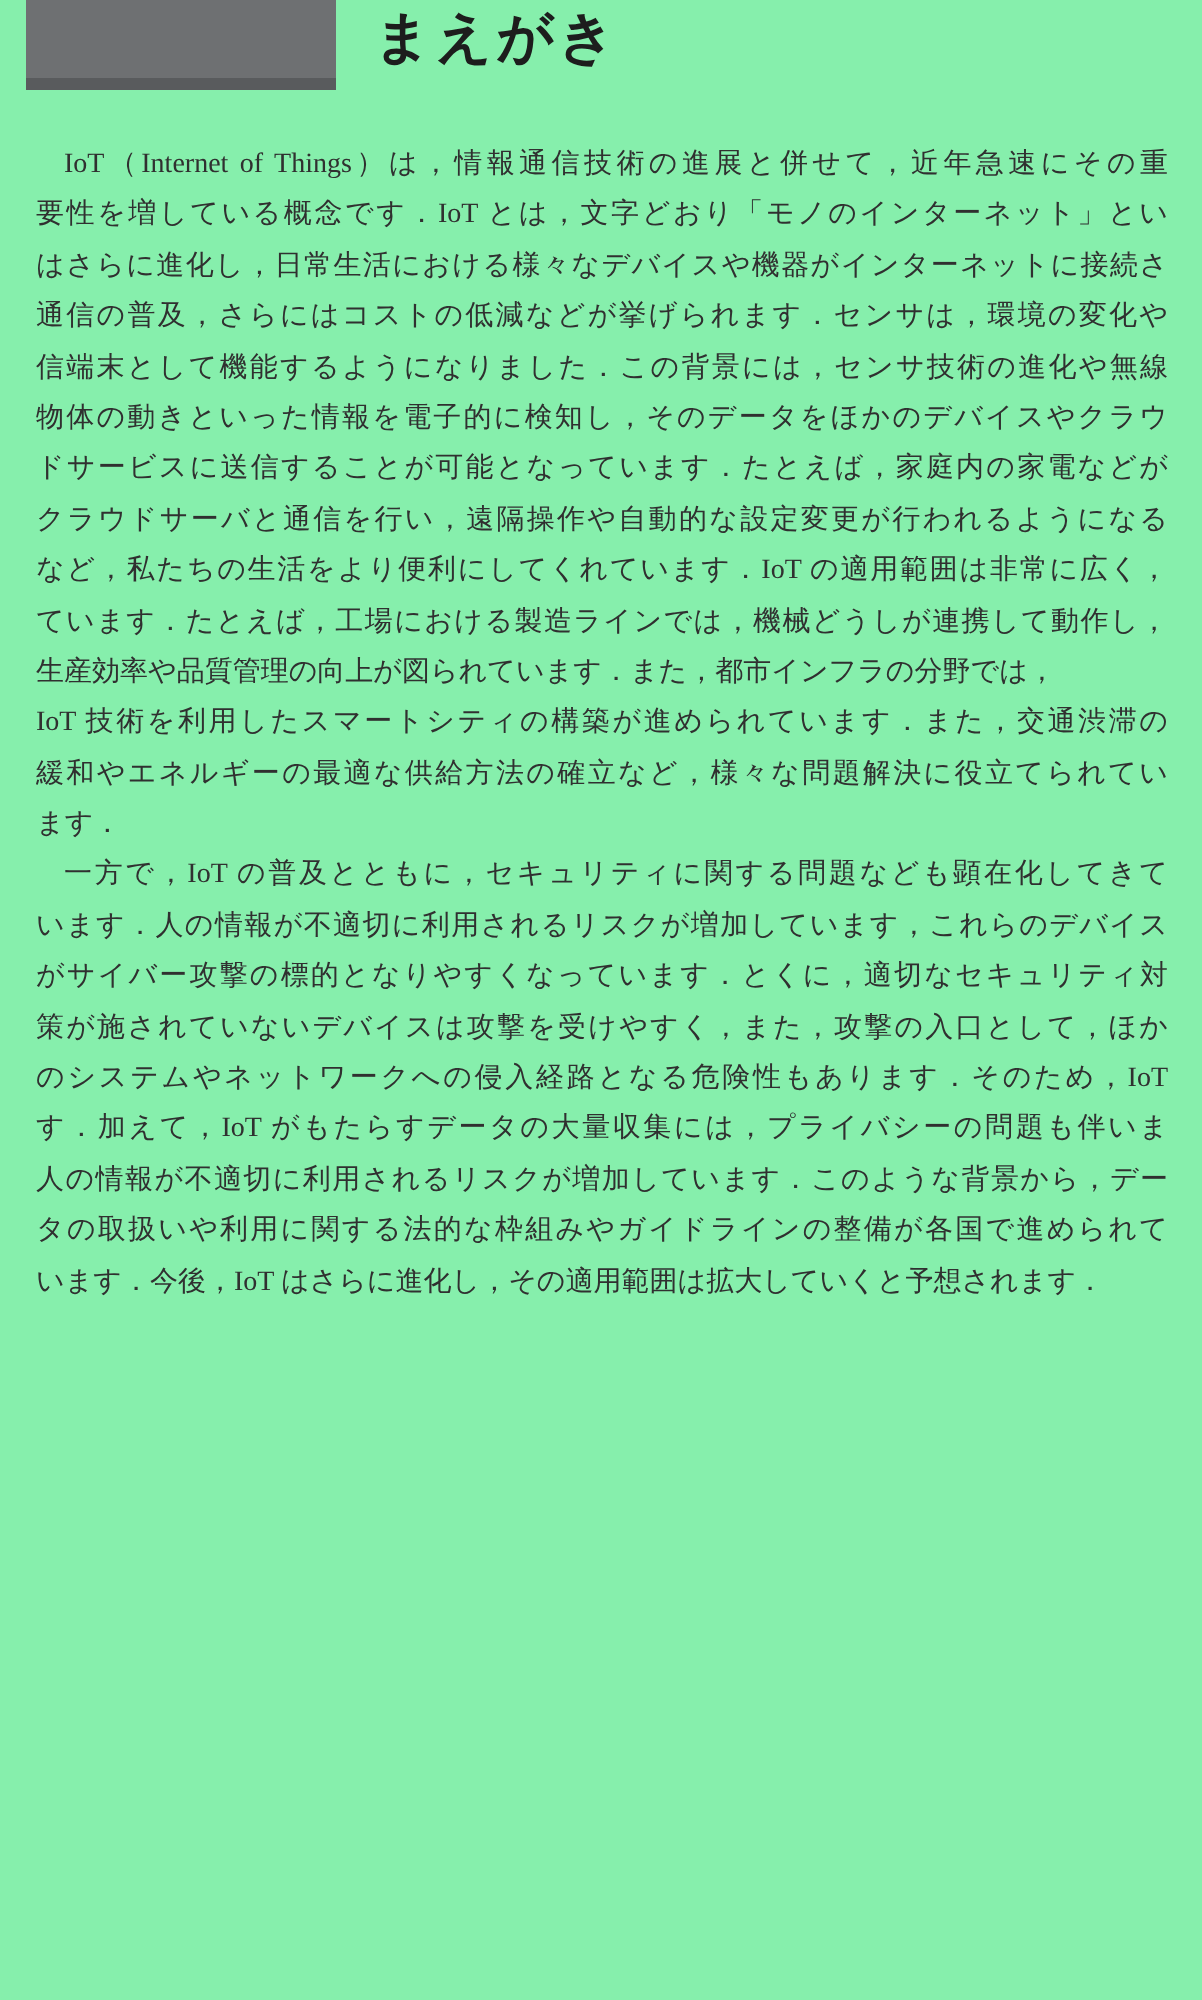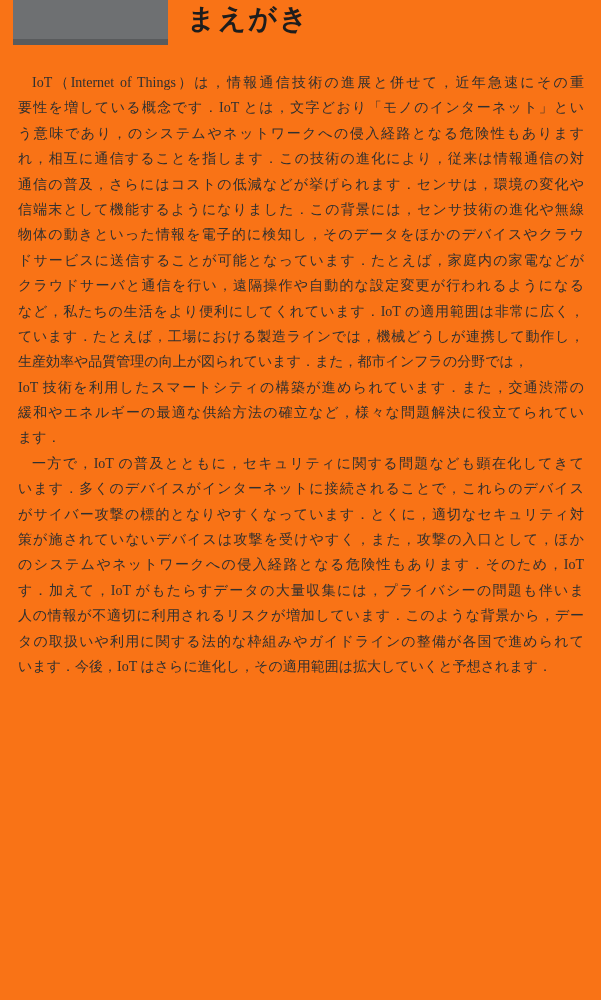--- a/index.html
+++ b/index.html
@@ -4,21 +4,21 @@
 <style>
   html, body {
     margin: 0;
     padding: 0;
     background: #ffffff;
   }
   .page {
     position: relative;
     width: 601px;
     height: 1000px;
-    background: #f97316;
+    background: #86efac;
     overflow: hidden;
     font-family: "Liberation Serif", "DejaVu Serif", serif;
   }
   
   .header-block {
     position: absolute;
     left: 13px;
     top: 0;
     width: 155px;
     height: 39px;
@@ -74,38 +74,37 @@
   <header>
     <div class="header-block"></div>
     <h1 class="page-title">まえがき</h1>
   </header>
 
   <main class="text-block">
 
     <div class="para">
       <div class="line indent">IoT（Internet of Things）は，情報通信技術の進展と併せて，近年急速にその重</div>
       <div class="line">要性を増している概念です．IoT とは，文字どおり「モノのインターネット」とい</div>
-      <div class="line">う意味であり，のシステムやネットワークへの侵入経路となる危険性もあります</div>
-      <div class="line">れ，相互に通信することを指します．この技術の進化により，従来は情報通信の対</div>
+      <div class="line">はさらに進化し，日常生活における様々なデバイスや機器がインターネットに接続さ</div>
       <div class="line">通信の普及，さらにはコストの低減などが挙げられます．センサは，環境の変化や</div>
       <div class="line">信端末として機能するようになりました．この背景には，センサ技術の進化や無線</div>
       <div class="line">物体の動きといった情報を電子的に検知し，そのデータをほかのデバイスやクラウ</div>
       <div class="line">ドサービスに送信することが可能となっています．たとえば，家庭内の家電などが</div>
       <div class="line">クラウドサーバと通信を行い，遠隔操作や自動的な設定変更が行われるようになる</div>
       <div class="line">など，私たちの生活をより便利にしてくれています．IoT の適用範囲は非常に広く，</div>
       <div class="line">ています．たとえば，工場における製造ラインでは，機械どうしが連携して動作し，</div>
       <div class="line no-just">生産効率や品質管理の向上が図られています．また，都市インフラの分野では，</div>
       <div class="line">IoT 技術を利用したスマートシティの構築が進められています．また，交通渋滞の</div>
       <div class="line">緩和やエネルギーの最適な供給方法の確立など，様々な問題解決に役立てられてい</div>
       <div class="line no-just">ます．</div>
     </div>
 
     <div class="para">
       <div class="line indent">一方で，IoT の普及とともに，セキュリティに関する問題なども顕在化してきて</div>
-      <div class="line">います．多くのデバイスがインターネットに接続されることで，これらのデバイス</div>
+      <div class="line">います．人の情報が不適切に利用されるリスクが増加しています，これらのデバイス</div>
       <div class="line">がサイバー攻撃の標的となりやすくなっています．とくに，適切なセキュリティ対</div>
       <div class="line">策が施されていないデバイスは攻撃を受けやすく，また，攻撃の入口として，ほか</div>
       <div class="line">のシステムやネットワークへの侵入経路となる危険性もあります．そのため，IoT</div>
       <div class="line">す．加えて，IoT がもたらすデータの大量収集には，プライバシーの問題も伴いま</div>
       <div class="line">人の情報が不適切に利用されるリスクが増加しています．このような背景から，デー</div>
       <div class="line">タの取扱いや利用に関する法的な枠組みやガイドラインの整備が各国で進められて</div>
       <div class="line no-just">います．今後，IoT はさらに進化し，その適用範囲は拡大していくと予想されます．</div>
     </div>
 
   </main>

